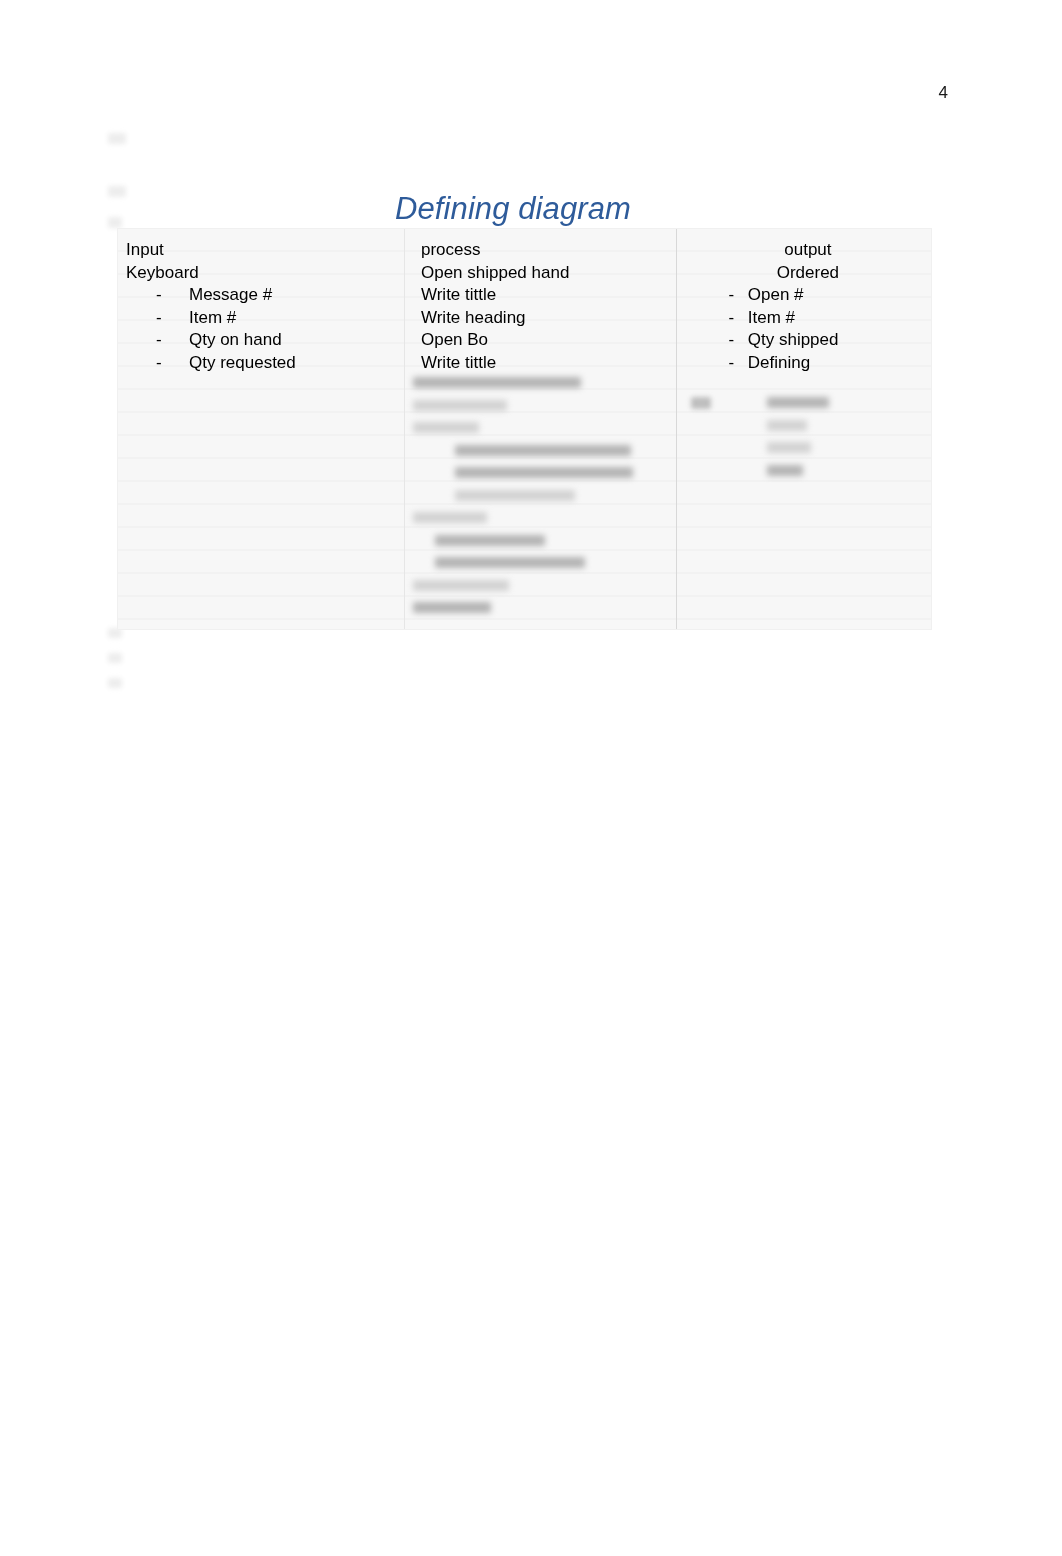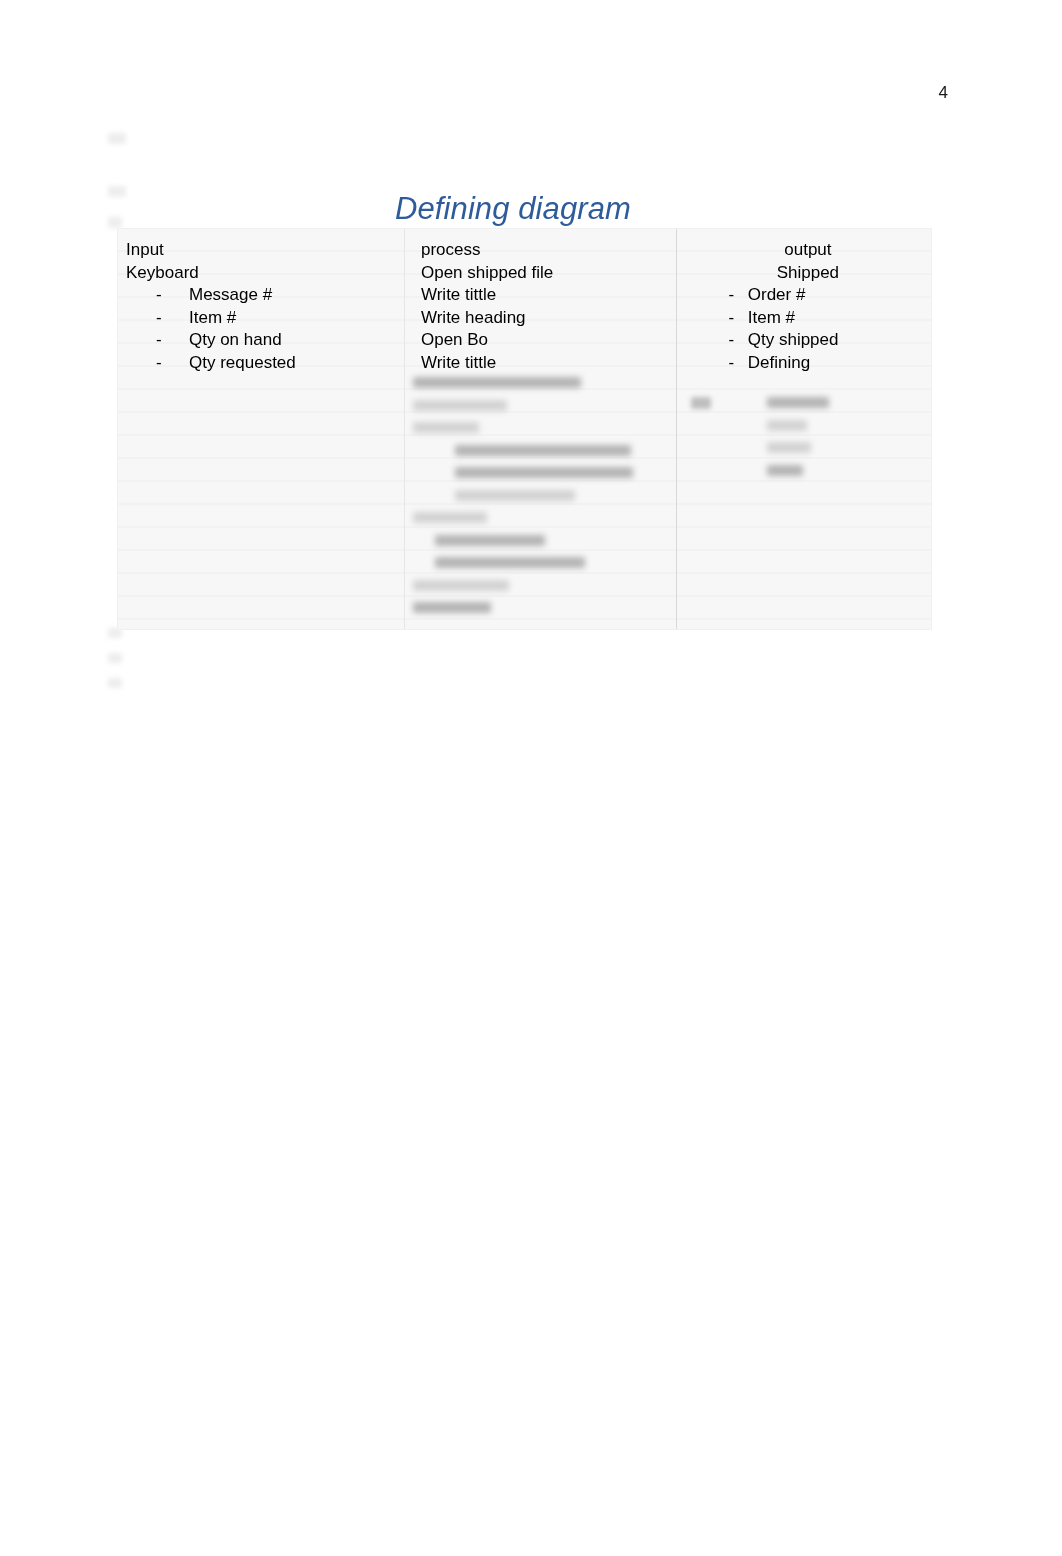--- a/index.html
+++ b/index.html
@@ -187,21 +187,21 @@
         </li>
         <li>
           <span class="bullet-dash">-</span>
           <span>Qty requested</span>
         </li>
       </ul>
     </div>
 
     <div class="col col-process">
       <div class="col-header">process</div>
-      <div class="col-subject">Open shipped file</div>
+      <div class="col-subject">Open shipped hand</div>
       <div class="plain-line">Write tittle</div>
       <div class="plain-line">Write heading</div>
       <div class="plain-line">Open Bo</div>
       <div class="plain-line">Write tittle</div>
 
       <div class="redacted-group proc-redact">
         <div class="redact-line redact-dark" style="width:168px;"></div>
         <div class="redact-line redact-light" style="width:94px;"></div>
         <div class="redact-line redact-light" style="width:66px;"></div>
         <div class="redact-line redact-dark" style="width:176px; margin-left:42px;"></div>
@@ -210,25 +210,25 @@
         <div class="redact-line redact-light" style="width:74px;"></div>
         <div class="redact-line redact-dark" style="width:110px; margin-left:22px;"></div>
         <div class="redact-line redact-dark" style="width:150px; margin-left:22px;"></div>
         <div class="redact-line redact-light" style="width:96px;"></div>
         <div class="redact-line redact-dark" style="width:78px;"></div>
       </div>
     </div>
 
     <div class="col col-output">
       <div class="col-header">output</div>
-      <div class="col-subject">Shipped</div>
+      <div class="col-subject">Ordered</div>
       <ul class="bullet-list">
         <li>
           <span class="bullet-dash">-</span>
-          <span>Order #</span>
+          <span>Open #</span>
         </li>
         <li>
           <span class="bullet-dash">-</span>
           <span>Item #</span>
         </li>
         <li>
           <span class="bullet-dash">-</span>
           <span>Qty shipped</span>
         </li>
         <li>

